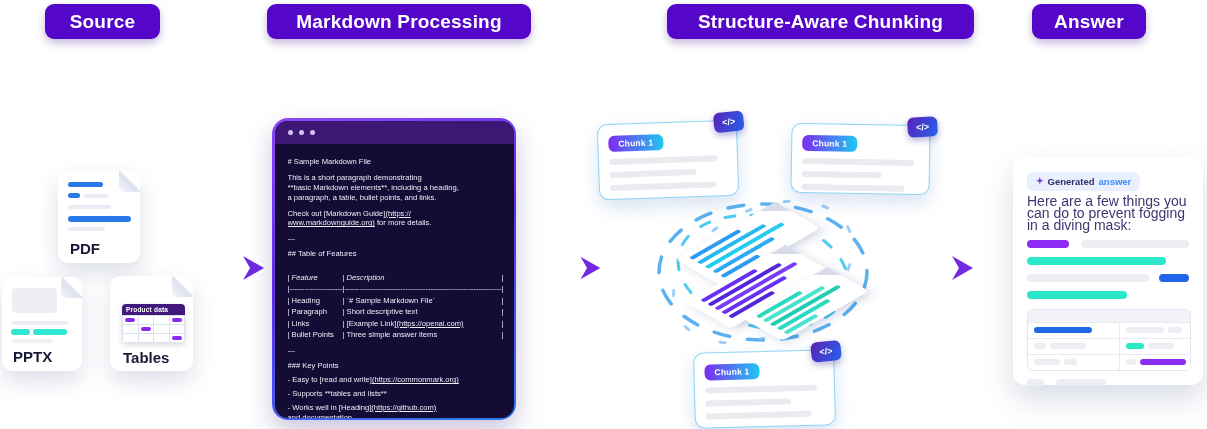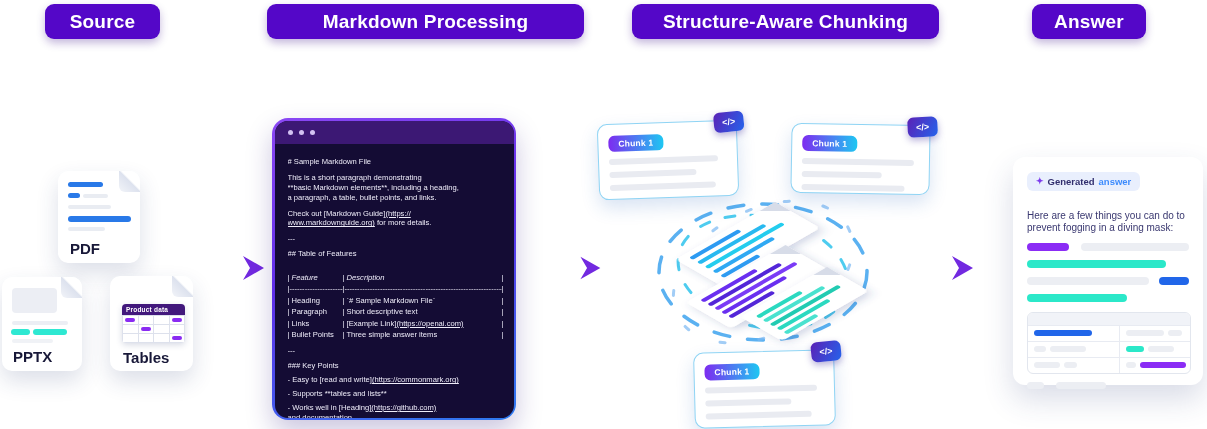--- a/index.html
+++ b/index.html
@@ -4,22 +4,22 @@
 <style>
   html,body{margin:0;padding:0;background:#ffffff;}
   body{font-family:"Liberation Sans", sans-serif;}
   .canvas{position:relative;width:1207px;height:429px;background:#ffffff;overflow:hidden;}
 
   
   .stage-badge{position:absolute;top:4px;height:35px;background:#5407c8;border-radius:9px;
     color:#ffffff;font-weight:700;font-size:19px;display:flex;align-items:center;justify-content:center;
     box-shadow:0 4px 8px rgba(60,15,140,.30);letter-spacing:.2px;}
   .sb-source{left:45px;width:115px;}
-  .sb-markdown{left:267px;width:317px;}
-  .sb-chunking{left:632px;width:307px;}
+  .sb-markdown{left:267px;width:264px;}
+  .sb-chunking{left:667px;width:307px;}
   .sb-answer{left:1032px;width:114px;}
 
   
   .doc{position:absolute;background:#ffffff;border-radius:10px;box-shadow:0 10px 22px rgba(40,55,110,.16);}
   .doc .fold{position:absolute;top:0;right:0;width:21px;height:21px;border-radius:0 10px 0 6px;
     background:linear-gradient(to left bottom,#ffffff 44%,#dde2ee 50%,#f2f4f9 100%);}
   .doc-label{position:absolute;font-weight:700;font-size:15px;color:#181838;}
   .bar{border-radius:3px;}
   .doc-pdf{left:58px;top:171px;width:82px;height:92px;}
   .doc-pptx{left:2px;top:277px;width:80px;height:94px;}
@@ -89,21 +89,21 @@
     box-shadow:0 3px 7px rgba(50,30,150,.35);}
 
   
   .answer-card{position:absolute;left:1013px;top:157px;width:190px;height:228px;background:#ffffff;
     border-radius:12px;box-shadow:0 14px 30px rgba(45,60,120,.18);box-sizing:border-box;padding:13px 14px;}
   .gen-badge{display:inline-flex;align-items:center;gap:4px;background:#e9effd;border-radius:6px;
     padding:4px 9px;font-size:9.5px;font-weight:700;}
   .gen-badge .spark{color:#7c3aed;font-size:9px;}
   .gen-badge .b1{color:#312e6e;}
   .gen-badge .b2{color:#3d8bfd;}
-  .answer-text{margin-top:19px;font-size:10px;line-height:12px;color:#3a3870;font-weight:400;width:162px;}
+  .answer-text{margin-top:4px;font-size:14px;line-height:12px;color:#3a3870;font-weight:400;width:162px;}
   .pill-rows{margin-top:9px;display:flex;flex-direction:column;gap:9px;width:162px;}
   .pill-row{display:flex;gap:10px;}
   .pill-row.spread{justify-content:space-between;}
   .pill{height:8px;border-radius:4px;}
   .answer-table{margin-top:10px;width:164px;border:1px solid #e2e6ee;border-radius:6px;overflow:hidden;box-sizing:border-box;}
   .at-header{height:12px;background:#f1f3f8;border-bottom:1px solid #e8ebf2;}
   .at-row{display:flex;height:15px;border-bottom:1px solid #e8ebf2;}
   .at-row:last-child{border-bottom:none;}
   .at-cell{display:flex;align-items:center;gap:4px;padding:0 6px;box-sizing:border-box;}
   .at-left{flex:0 0 57%;border-right:1px solid #e8ebf2;}

